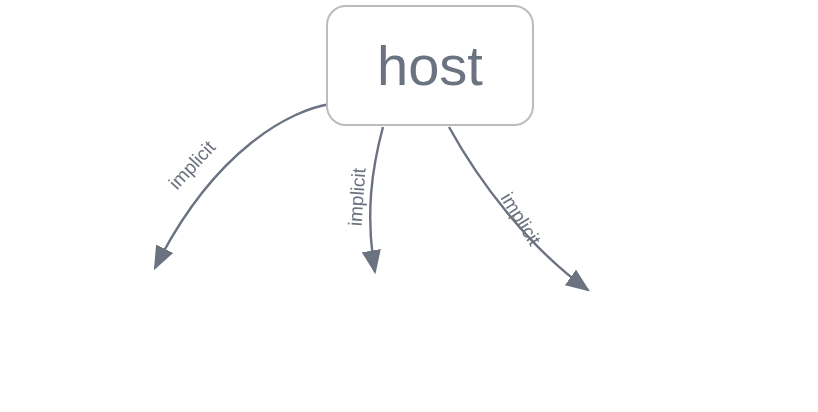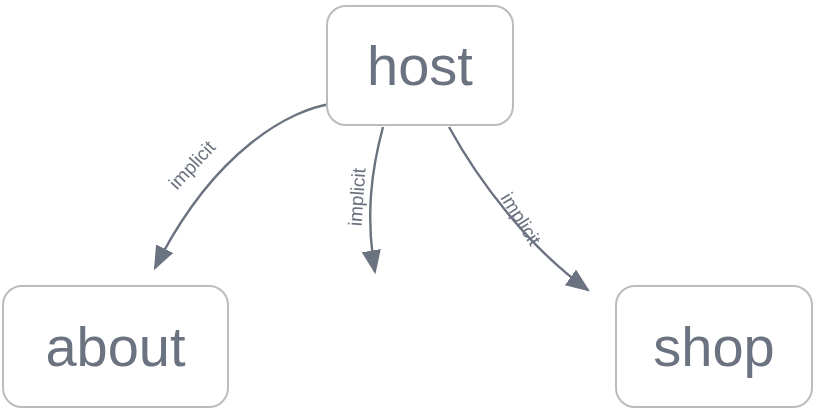--- a/index.html
+++ b/index.html
@@ -48,21 +48,21 @@
   .edge-label {
     position: absolute;
     color: #6b7280;
     font-family: "Liberation Sans", sans-serif;
     font-size: 19px;
     font-weight: 400;
     line-height: 1;
     white-space: nowrap;
     transform-origin: 50% 50%;
   }
-  #node-host   { left: 326px; top: 5px;   width: 188px; height: 121px; }
+  #node-host   { left: 326px; top: 5px;   width: 208px; height: 121px; }
   #node-about  { left: 2px;   top: 285px; width: 227px; height: 123px; }
   #node-cart   { left: 332px; top: 287px; width: 176px; height: 118px; }
   #node-shop   { left: 615px; top: 285px; width: 198px; height: 123px; }
 
   #label-edge-0 { left: 192px; top: 165px; transform: translate(-50%,-50%) rotate(-47deg); }
   #label-edge-1 { left: 357px; top: 197px; transform: translate(-50%,-50%) rotate(-86deg); }
   #label-edge-2 { left: 521px; top: 219px; transform: translate(-50%,-50%) rotate(58deg); }
 </style>
 </head>
 <body>
@@ -80,28 +80,22 @@
 
     <path d="M383,127 C372,168 365,214 375,272" fill="none" stroke="#6b7280" stroke-width="2.4" marker-end="url(#arrowhead)"></path>
 
     <path d="M449,127 C478,180 528,247 588,290" fill="none" stroke="#6b7280" stroke-width="2.4" marker-end="url(#arrowhead)"></path>
   </svg>
 
   <div class="node" id="node-host">
     <span class="node-label">host</span>
   </div>
 
-  <div class="node" id="node-about">
-    <span class="node-label">about</span>
-  </div>
 
 
-  <div class="node" id="node-shop">
-    <span class="node-label">shop</span>
-  </div>
 
   <div class="edge-label" id="label-edge-0">implicit</div>
 
   <div class="edge-label" id="label-edge-1">implicit</div>
 
   <div class="edge-label" id="label-edge-2">implicit</div>
 
 </div>
 
 </body></html>

